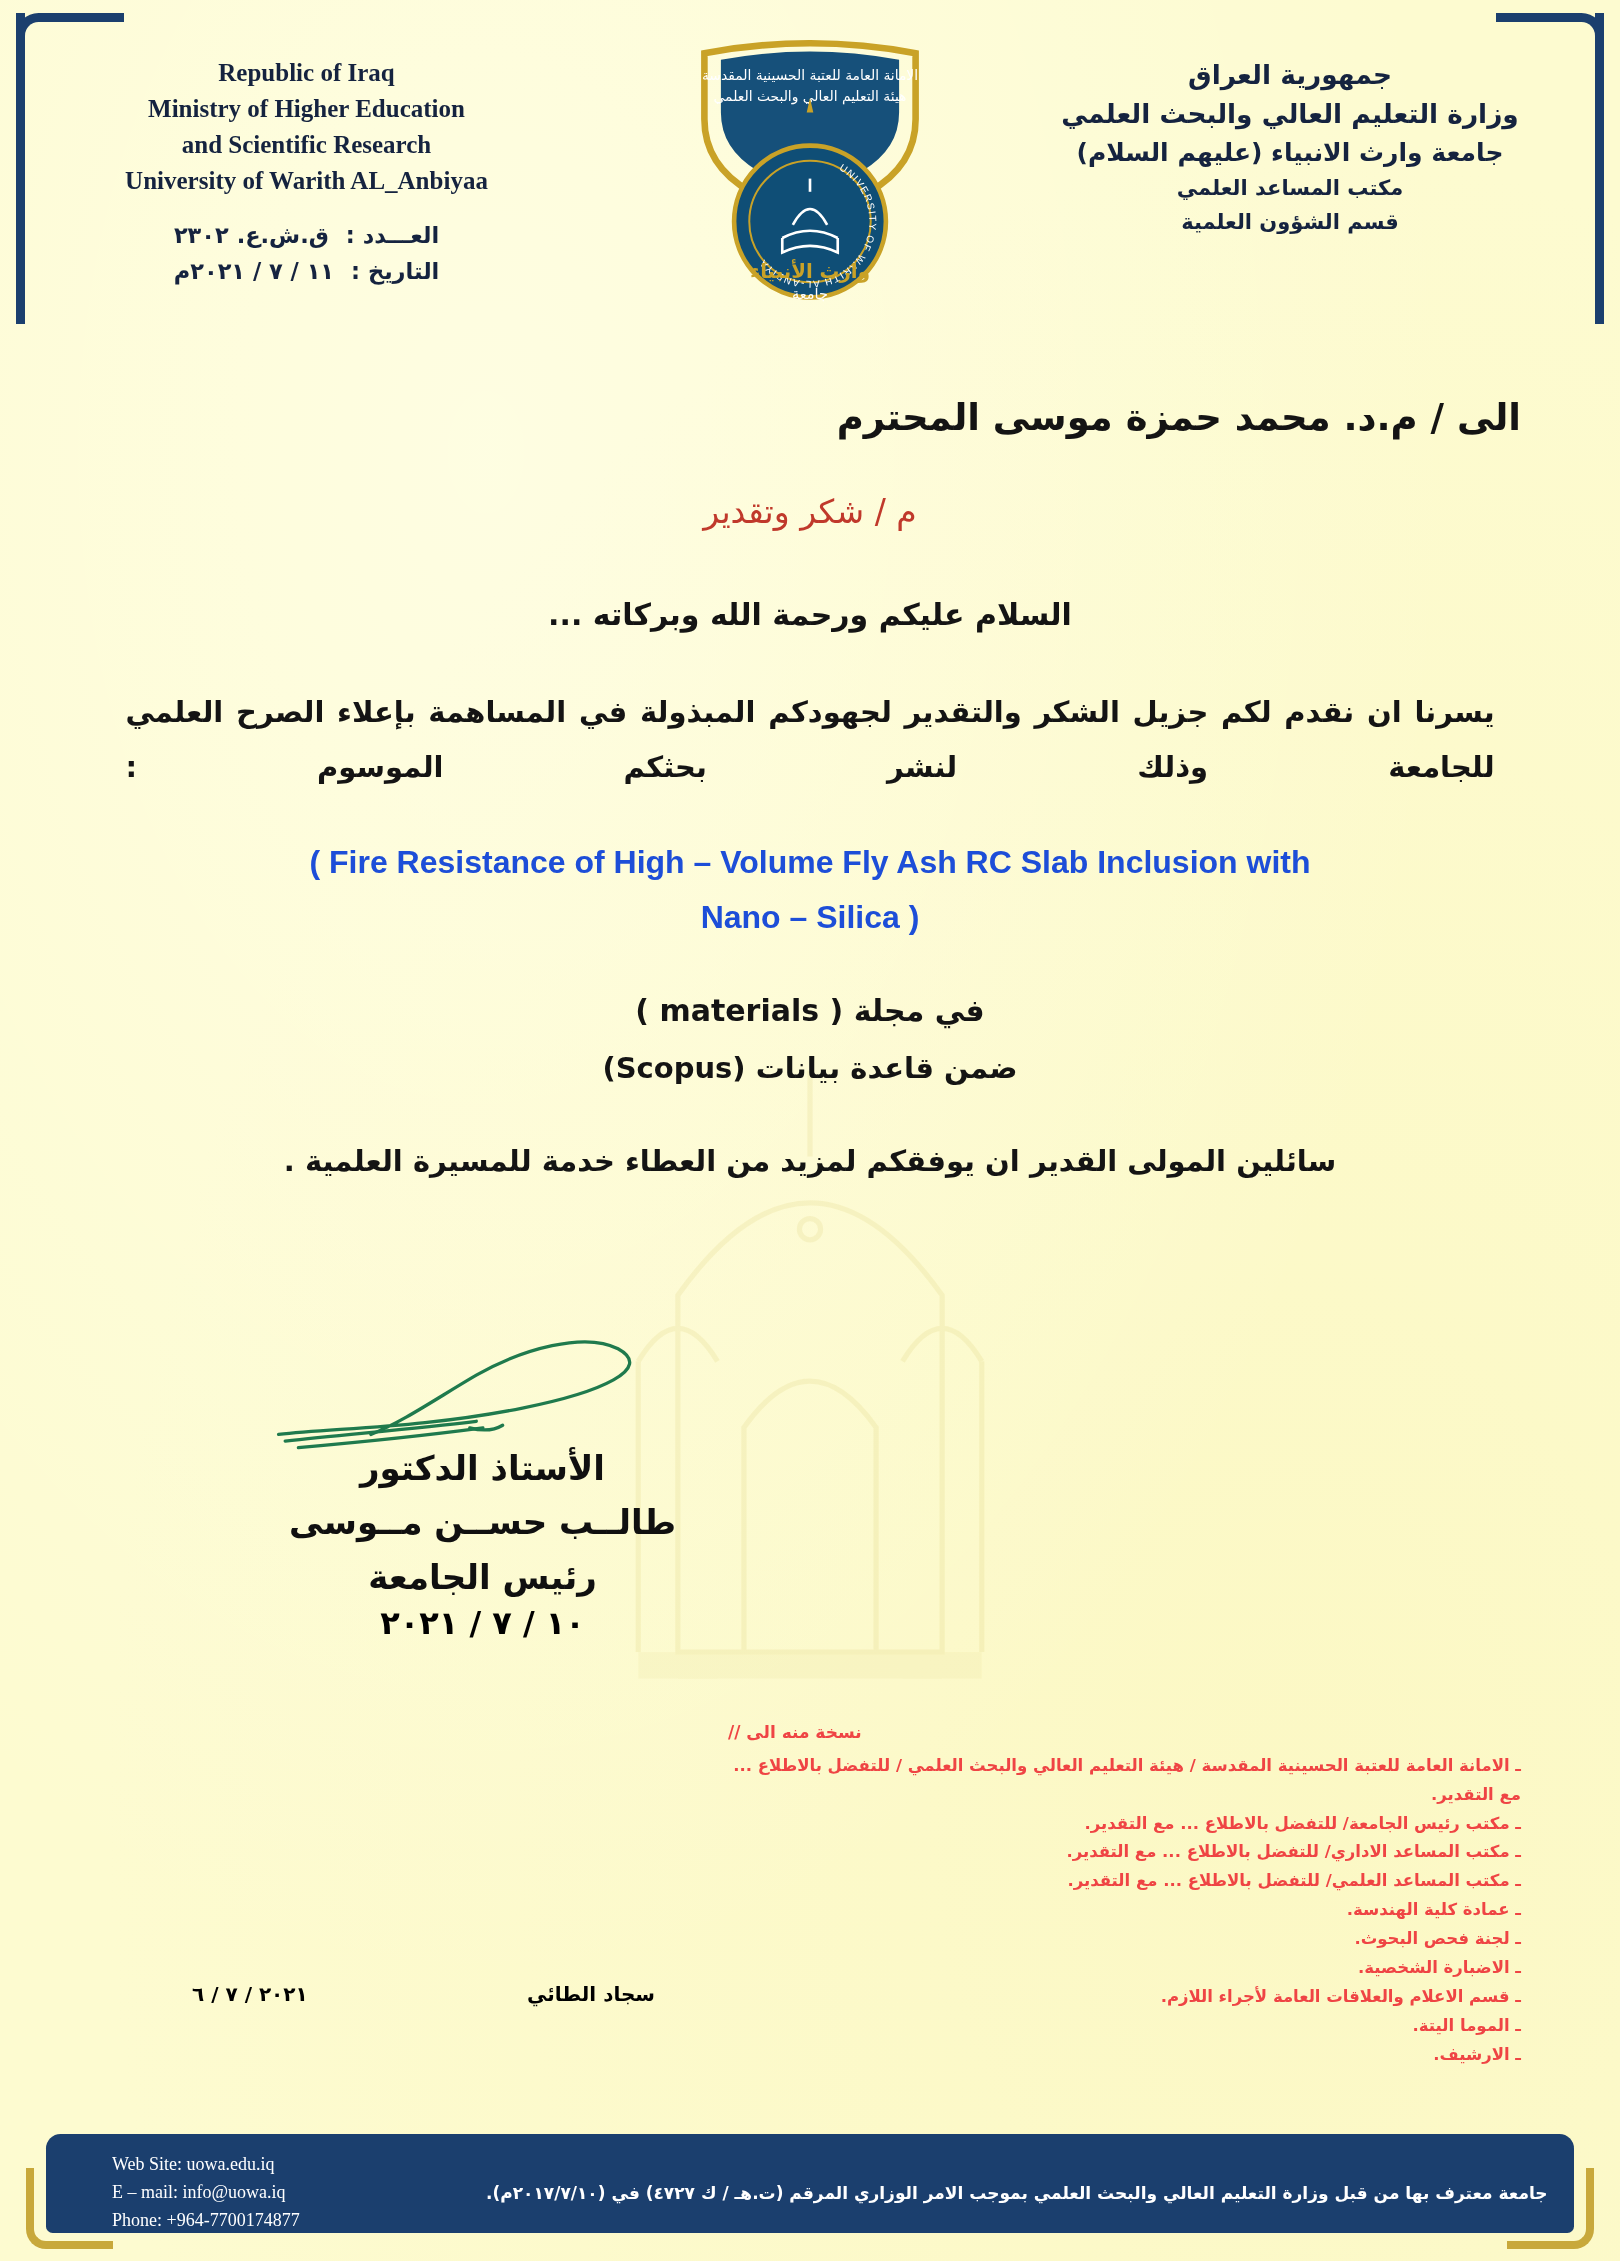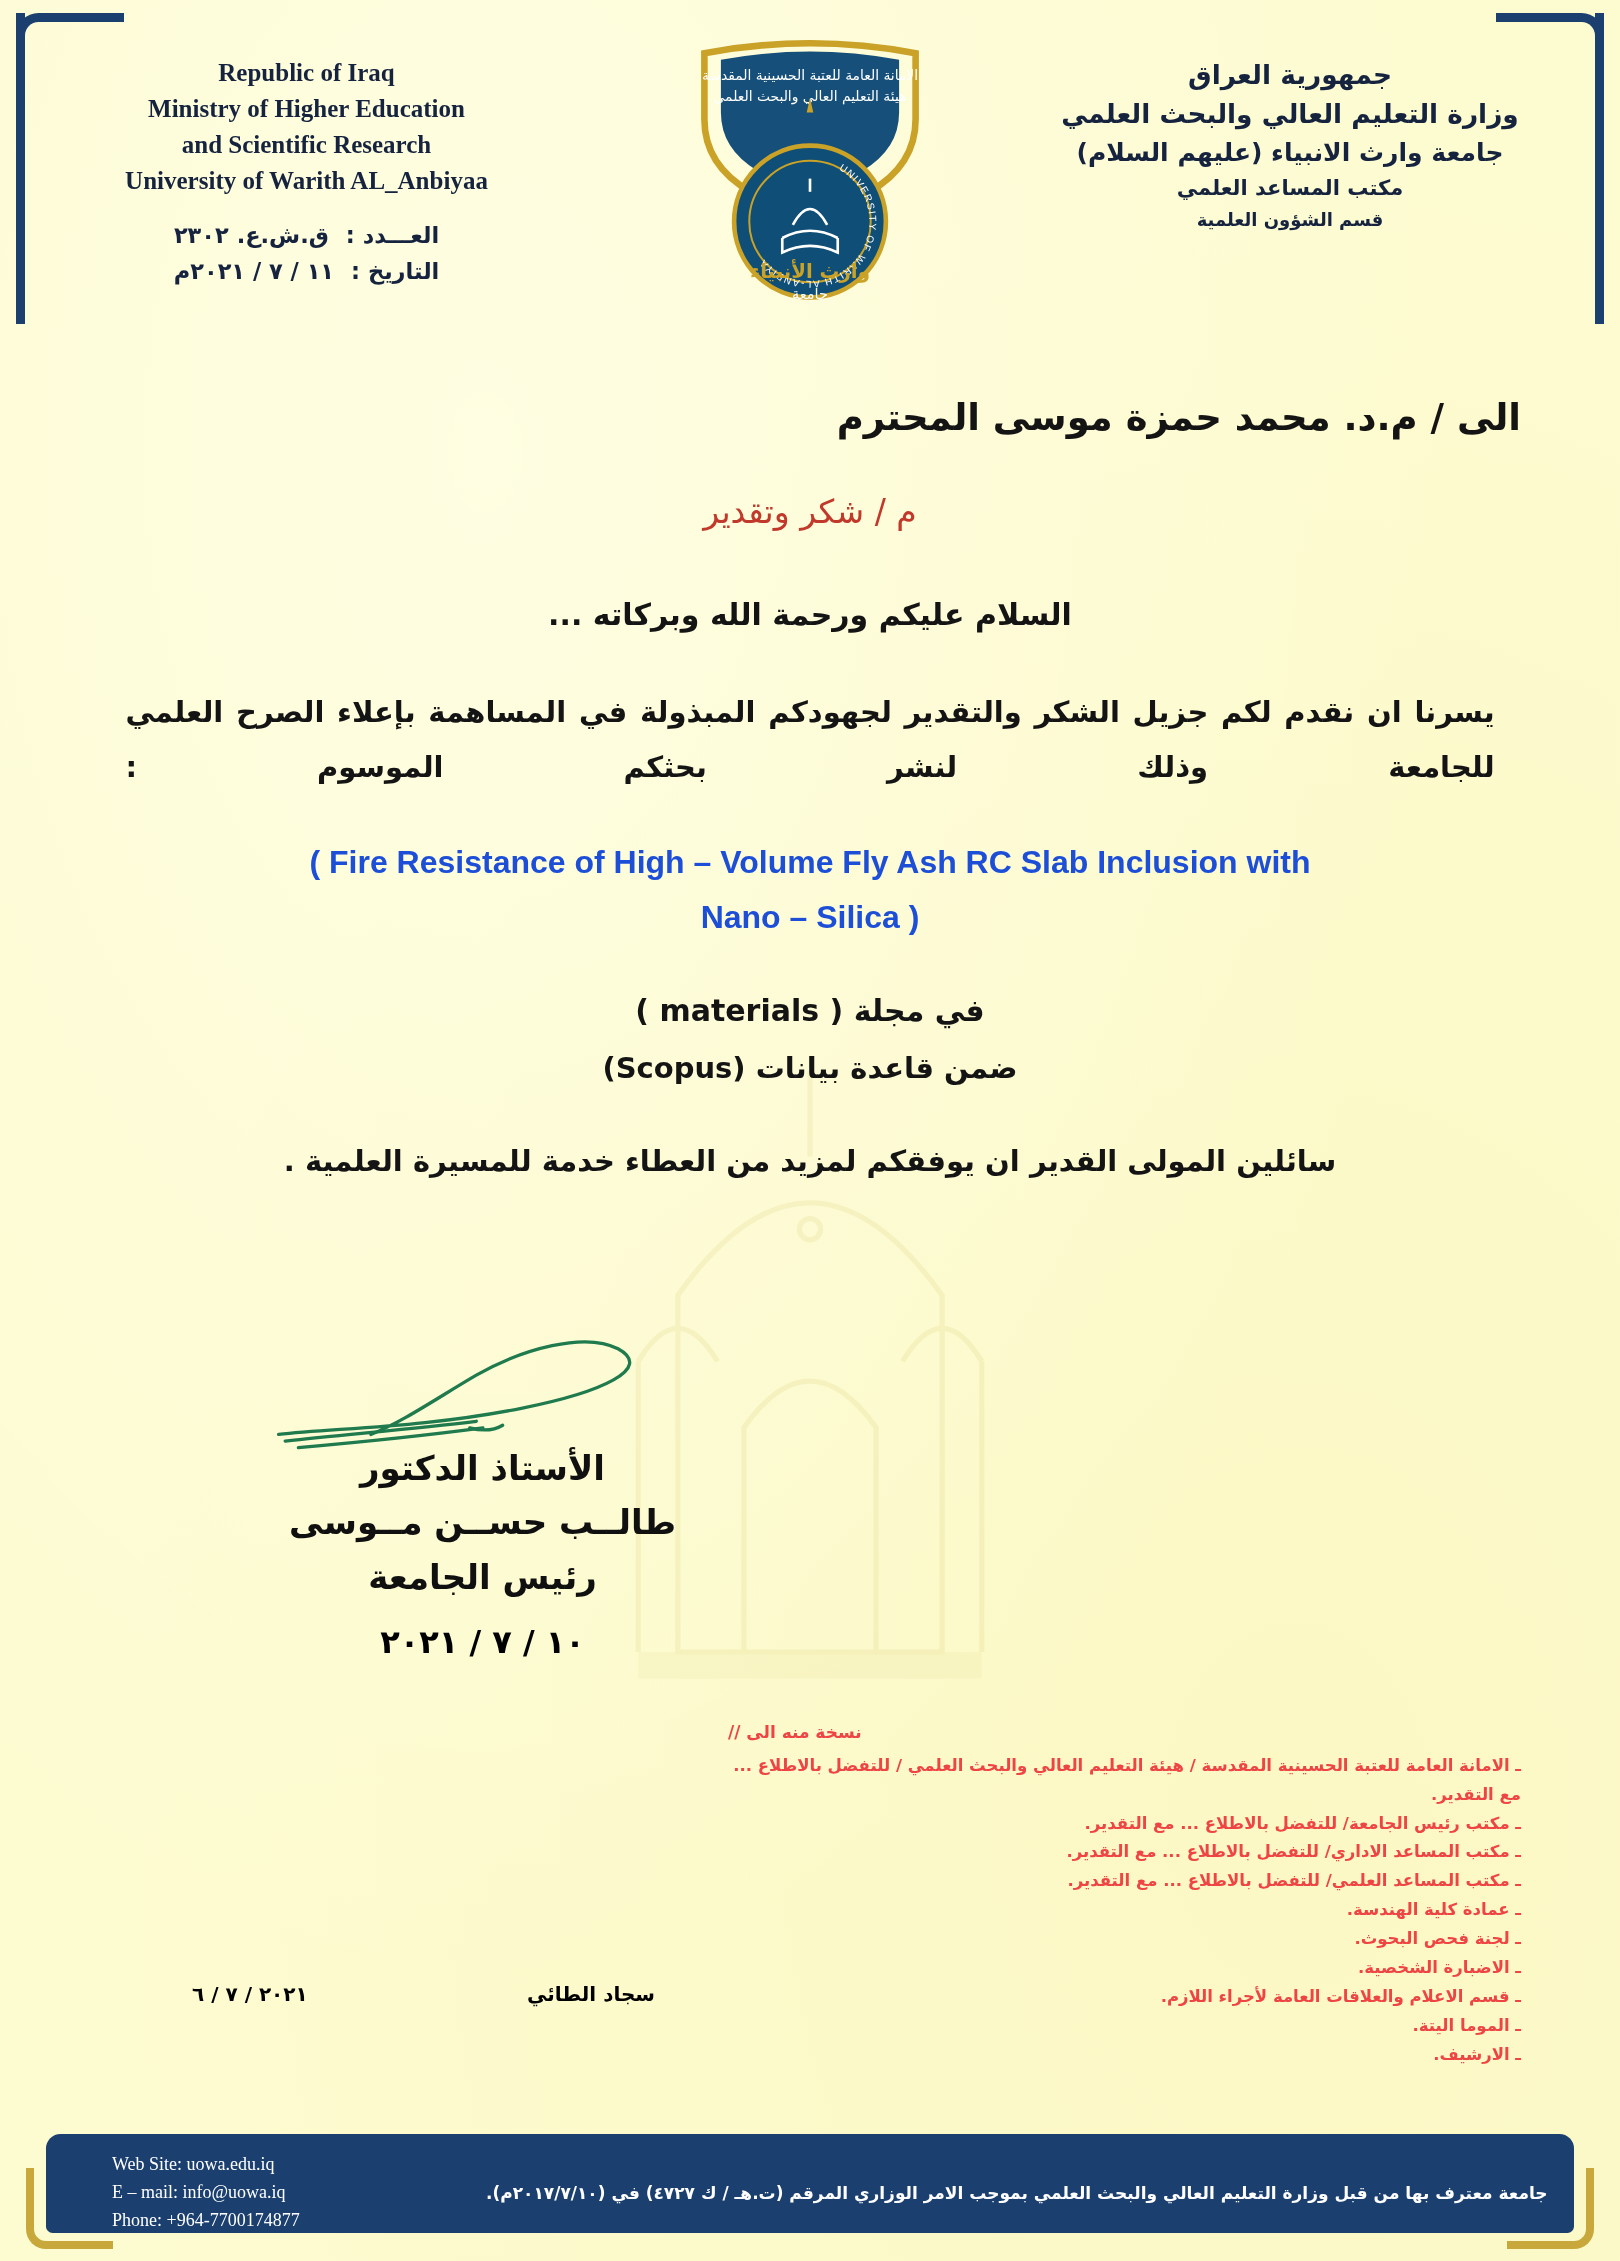--- a/index.html
+++ b/index.html
@@ -114,21 +114,21 @@
     text-align: center;
     direction: rtl;
     font-family: "DejaVu Sans", sans-serif;
     font-weight: bold;
     color: #15233f;
   }
   .hdr-right .l1 { font-size: 26.4px; line-height: 1.5; }
   .hdr-right .l2 { font-size: 26.4px; line-height: 1.5; }
   .hdr-right .l3 { font-size: 25px; line-height: 1.55; }
   .hdr-right .l4 { font-size: 21px; line-height: 1.6; }
-  .hdr-right .l5 { font-size: 18px; line-height: 1.6; }
+  .hdr-right .l5 { font-size: 21px; line-height: 1.6; }
 
   
   .emblem {
     position: absolute;
     left: 50%;
     top: 0px;
     transform: translateX(-50%);
     width: 410px;
     height: 330px;
   }
@@ -220,21 +220,21 @@
   .sig-scribble svg { width: 100%; height: 100%; }
   .sig-name {
     font-size: 34px;
     font-weight: bold;
     line-height: 1.6;
     color: #101010;
   }
   .sig-date {
     font-size: 32px;
     font-weight: bold;
-    margin-top: 19px;
+    margin-top: 0;
     letter-spacing: 2.6px;
   }
 
   
   .cc {
     position: absolute;
     top: 1718px;
     right: 99px;
     width: 793px;
     direction: rtl;

